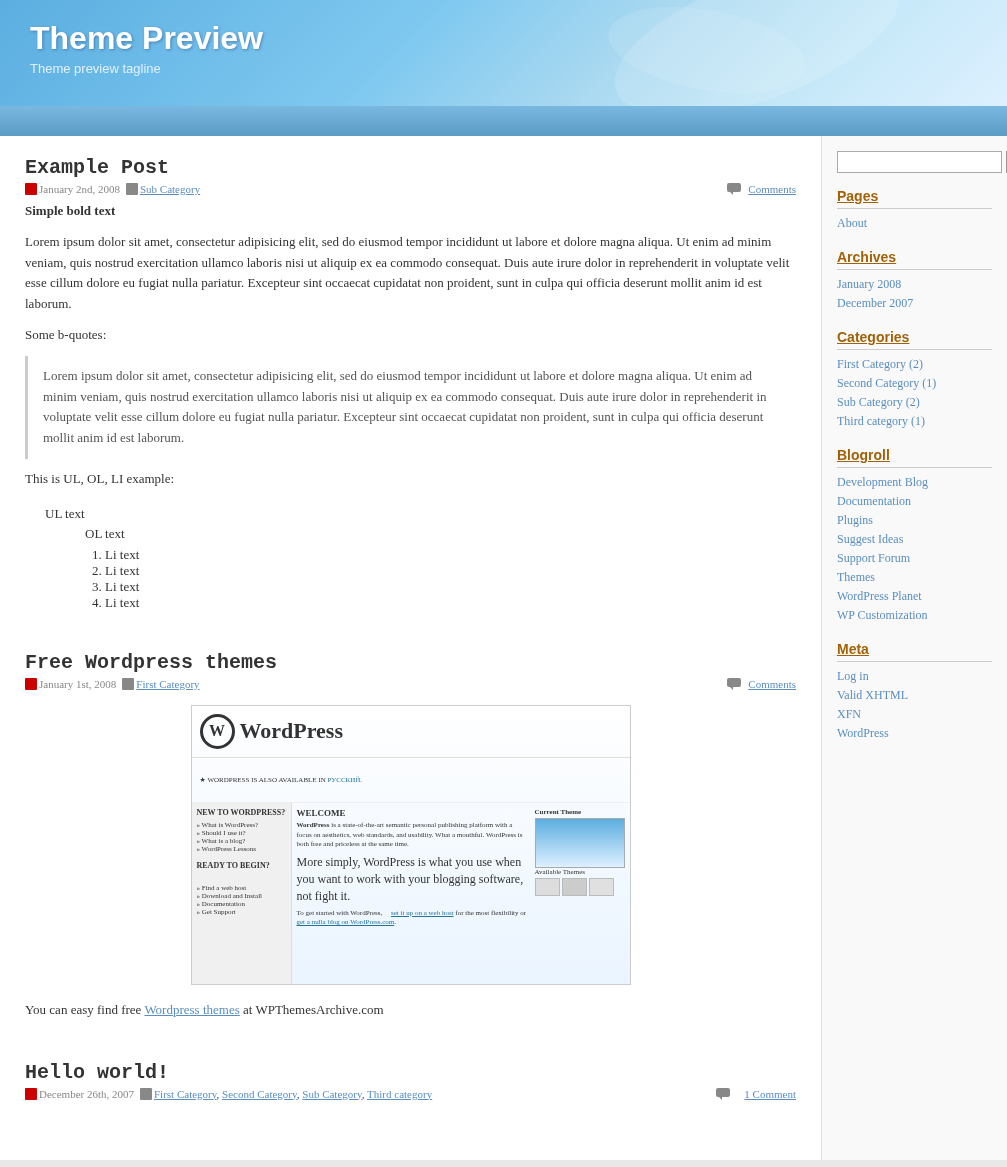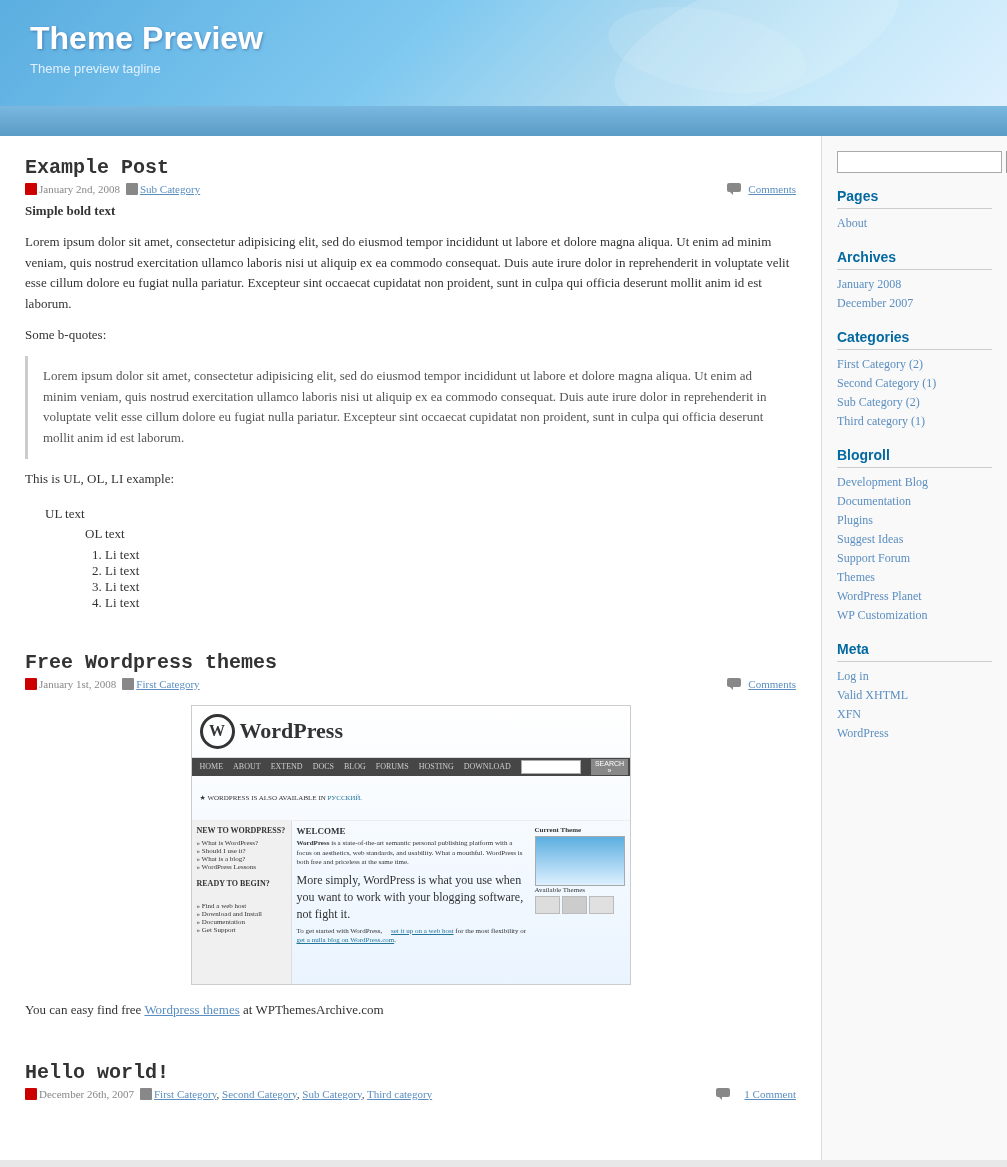--- a/index.html
+++ b/index.html
@@ -217,25 +217,26 @@
     }
 
     .post-content-text { font-size: 13px; line-height: 1.6; }
     .post-content-text a { color: #5a8ec0; }
 
     
     .sidebar-section { margin-bottom: 18px; }
     .sidebar-title {
       font-size: 14px;
       font-weight: bold;
-      color: #0369a1;
+      color: #a16207;
       border-bottom: 1px solid #ccc;
       padding-bottom: 4px;
       margin-bottom: 6px;
       font-family: Arial, sans-serif;
+      text-decoration: underline;
     }
     .sidebar-list { list-style: none; padding: 0; }
     .sidebar-list li { margin-bottom: 3px; }
     .sidebar-list li a {
       color: #5a8ec0;
       text-decoration: none;
       font-size: 12px;
     }
 
     
@@ -343,32 +344,20 @@
       <div class="post-body">
 
         <div class="wp-screenshot">
           <div class="wp-screenshot-inner">
 
             <div class="wp-logo-area">
               <div class="wp-logo-circle">W</div>
               <div class="wp-wordmark">WordPress</div>
             </div>
 
-            <div class="wp-nav-row">
-              <span class="wp-nav-item">HOME</span>
-              <span class="wp-nav-item">ABOUT</span>
-              <span class="wp-nav-item">EXTEND</span>
-              <span class="wp-nav-item">DOCS</span>
-              <span class="wp-nav-item">BLOG</span>
-              <span class="wp-nav-item">FORUMS</span>
-              <span class="wp-nav-item">HOSTING</span>
-              <span class="wp-nav-item">DOWNLOAD</span>
-              <input class="wp-search-box" type="text" style="">
-              <button class="wp-search-btn">SEARCH »</button>
-            </div>
 
             <div style="font-size:7px;padding:18px 8px;color:#333;border-bottom:1px solid #eee;">
               ★ WORDPRESS IS ALSO AVAILABLE IN <span style="color:#21759b;">РУССКИЙ.</span>
             </div>
 
             <div class="wp-content-area">
               <div class="wp-sidebar-left">
                 <div style="font-weight:bold;margin-bottom:4px;font-size:8px;">NEW TO WORDPRESS?</div>
                 <div>» What is WordPress?</div>
                 <div>» Should I use it?</div>

